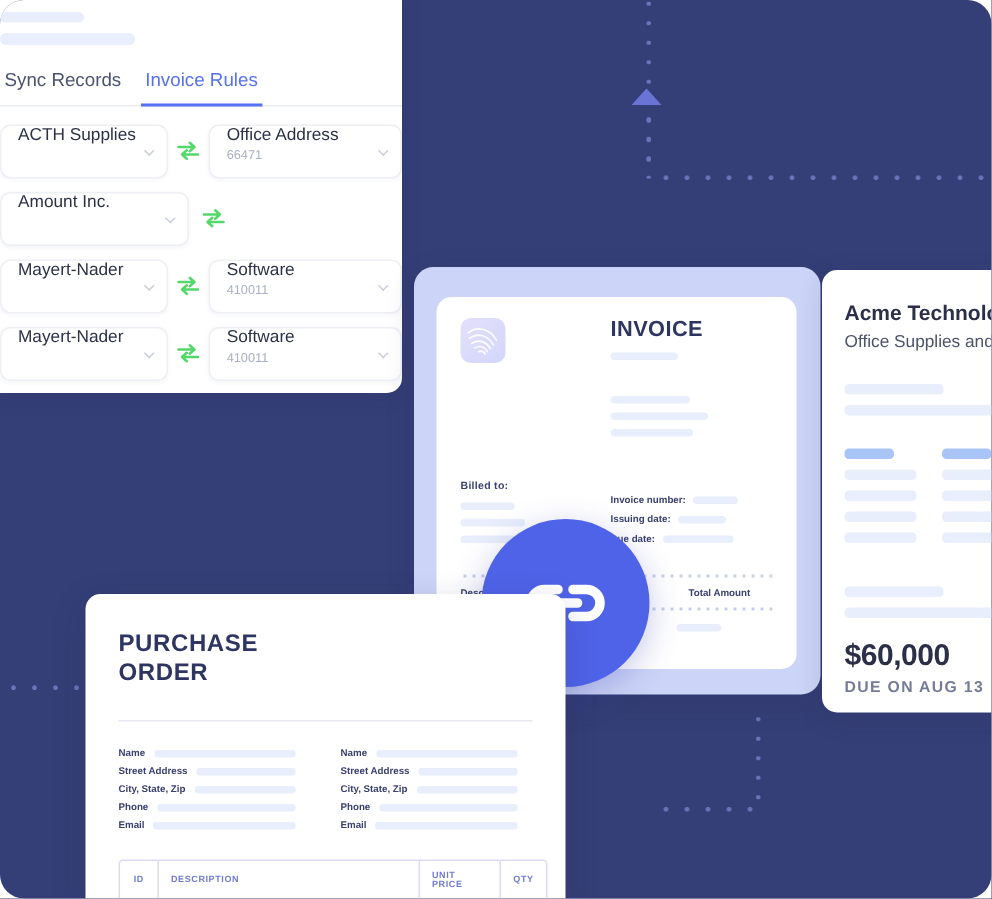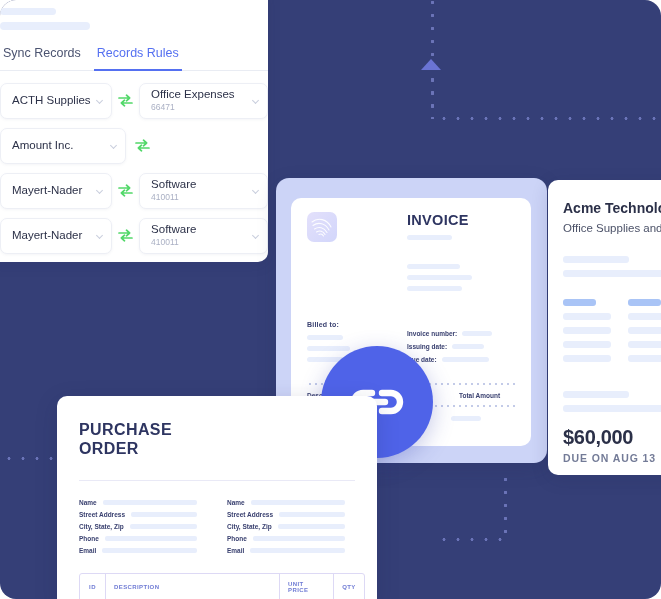--- a/index.html
+++ b/index.html
@@ -77,21 +77,21 @@
     display: flex; align-items: center;
     margin-bottom: 9px;
   }
   .select {
     position: relative;
     height: 36px;
     background: #fff;
     border: 1px solid #edeff5;
     border-radius: 7px;
     box-shadow: 0 1px 3px rgba(40,50,90,.05);
-    display: flex; flex-direction: column; justify-content: center;
+    display: flex; flex-direction: column; 
     padding: 0 20px 0 11px;
     cursor: pointer;
   }
   .select.left  { width: 126px; }
   .select.right { width: 146px; }
   .sel-main { font-size: 11.5px; color: #2c3148; line-height: 13px; white-space: nowrap; }
   .sel-sub  { font-size: 8.5px;  color: #aab0c4; line-height: 11px; margin-top: 1px; }
   .chev {
     position: absolute; right: 9px; top: 50%;
     width: 5px; height: 5px;
@@ -227,38 +227,38 @@
 
   <div class="dot-h" style="left:437px; top:538px; width:66px;"></div>
   <div class="dot-v" style="left:504px; top:473px; height:68px;"></div>
 
   <div id="app-panel">
     <div class="ph-bar" id="app-title-bar"></div>
     <div class="ph-bar" id="app-sub-bar"></div>
 
     <div id="tabs">
       <div class="tab">Sync Records</div>
-      <div class="tab active">Records Rules</div>
+      <div class="tab active">Invoice Rules</div>
     </div>
 
     <div id="rules">
 
       <div class="rule-row">
         <div class="select left">
           <div class="sel-main">ACTH Supplies</div>
           <span class="chev"></span>
         </div>
         <div class="swap">
           <svg width="15" height="13" viewBox="0 0 15 13">
             <path d="M1 4h10M8.5 1.2L11.6 4 8.5 6.8" fill="none" stroke="#53d86a" stroke-width="1.7" stroke-linecap="round" stroke-linejoin="round"></path>
             <path d="M14 9H4M6.5 6.2L3.4 9l3.1 2.8" fill="none" stroke="#53d86a" stroke-width="1.7" stroke-linecap="round" stroke-linejoin="round"></path>
           </svg>
         </div>
         <div class="select right">
-          <div class="sel-main">Office Expenses</div>
+          <div class="sel-main">Office Address</div>
           <div class="sel-sub">66471</div>
           <span class="chev"></span>
         </div>
       </div>
 
       <div class="rule-row">
         <div class="select left">
           <div class="sel-main">Amount Inc.</div>
           <span class="chev"></span>
         </div>

